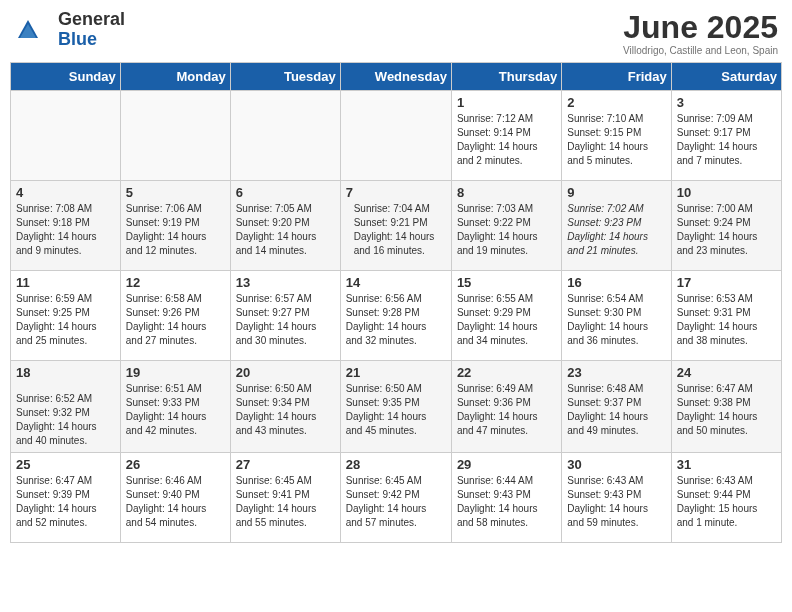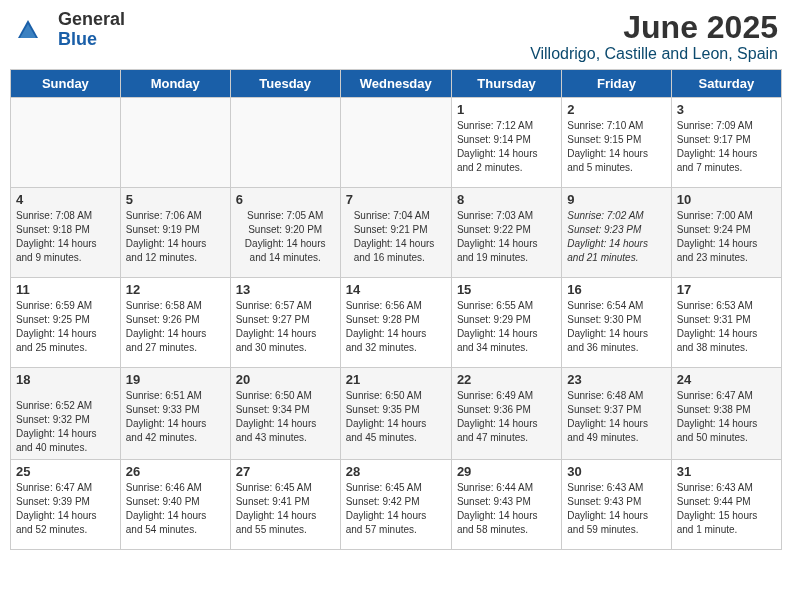--- a/index.html
+++ b/index.html
@@ -36,35 +36,35 @@
     .title-block {
       text-align: right;
     }
     .month-year {
       font-size: 32px;
       font-weight: bold;
       color: #333;
       line-height: 1.1;
     }
     .location {
-      font-size: 16px;
-      color: #0c4a6e;
+      font-size: 10px;
+      color: #737373;
     }
     .calendar {
       width: 100%;
       border-collapse: collapse;
       border: 1px solid #ccc;
     }
     .calendar th {
       background-color: #1a5fa8;
       color: #fff;
       font-size: 13px;
       font-weight: bold;
       padding: 6px 4px;
-      text-align: center;
+      text-align: right;
       border: 1px solid #ccc;
     }
     .calendar td {
       vertical-align: top;
       border: 1px solid #ccc;
       padding: 4px 5px;
       font-size: 10.5px;
       color: #333;
       width: 113px;
       min-height: 80px;
@@ -161,21 +161,21 @@
         </td>
         <td>
           <span class="day-number">5</span>
           <div class="day-info" style="white-space: pre-line;">Sunrise: 7:06 AM
 Sunset: 9:19 PM
 Daylight: 14 hours
 and 12 minutes.</div>
         </td>
         <td>
           <span class="day-number">6</span>
-          <div class="day-info" style="white-space: pre-line; text-align: center;">Sunrise: 7:05 AM
+          <div class="day-info" style="white-space: pre-line;">Sunrise: 7:05 AM
 Sunset: 9:20 PM
 Daylight: 14 hours
 and 14 minutes.</div>
         </td>
         <td>
           <span class="day-number">7</span>
           <div class="day-info" style="white-space: pre-line; margin-left: 8px;">Sunrise: 7:04 AM
 Sunset: 9:21 PM
 Daylight: 14 hours
 and 16 minutes.</div>

